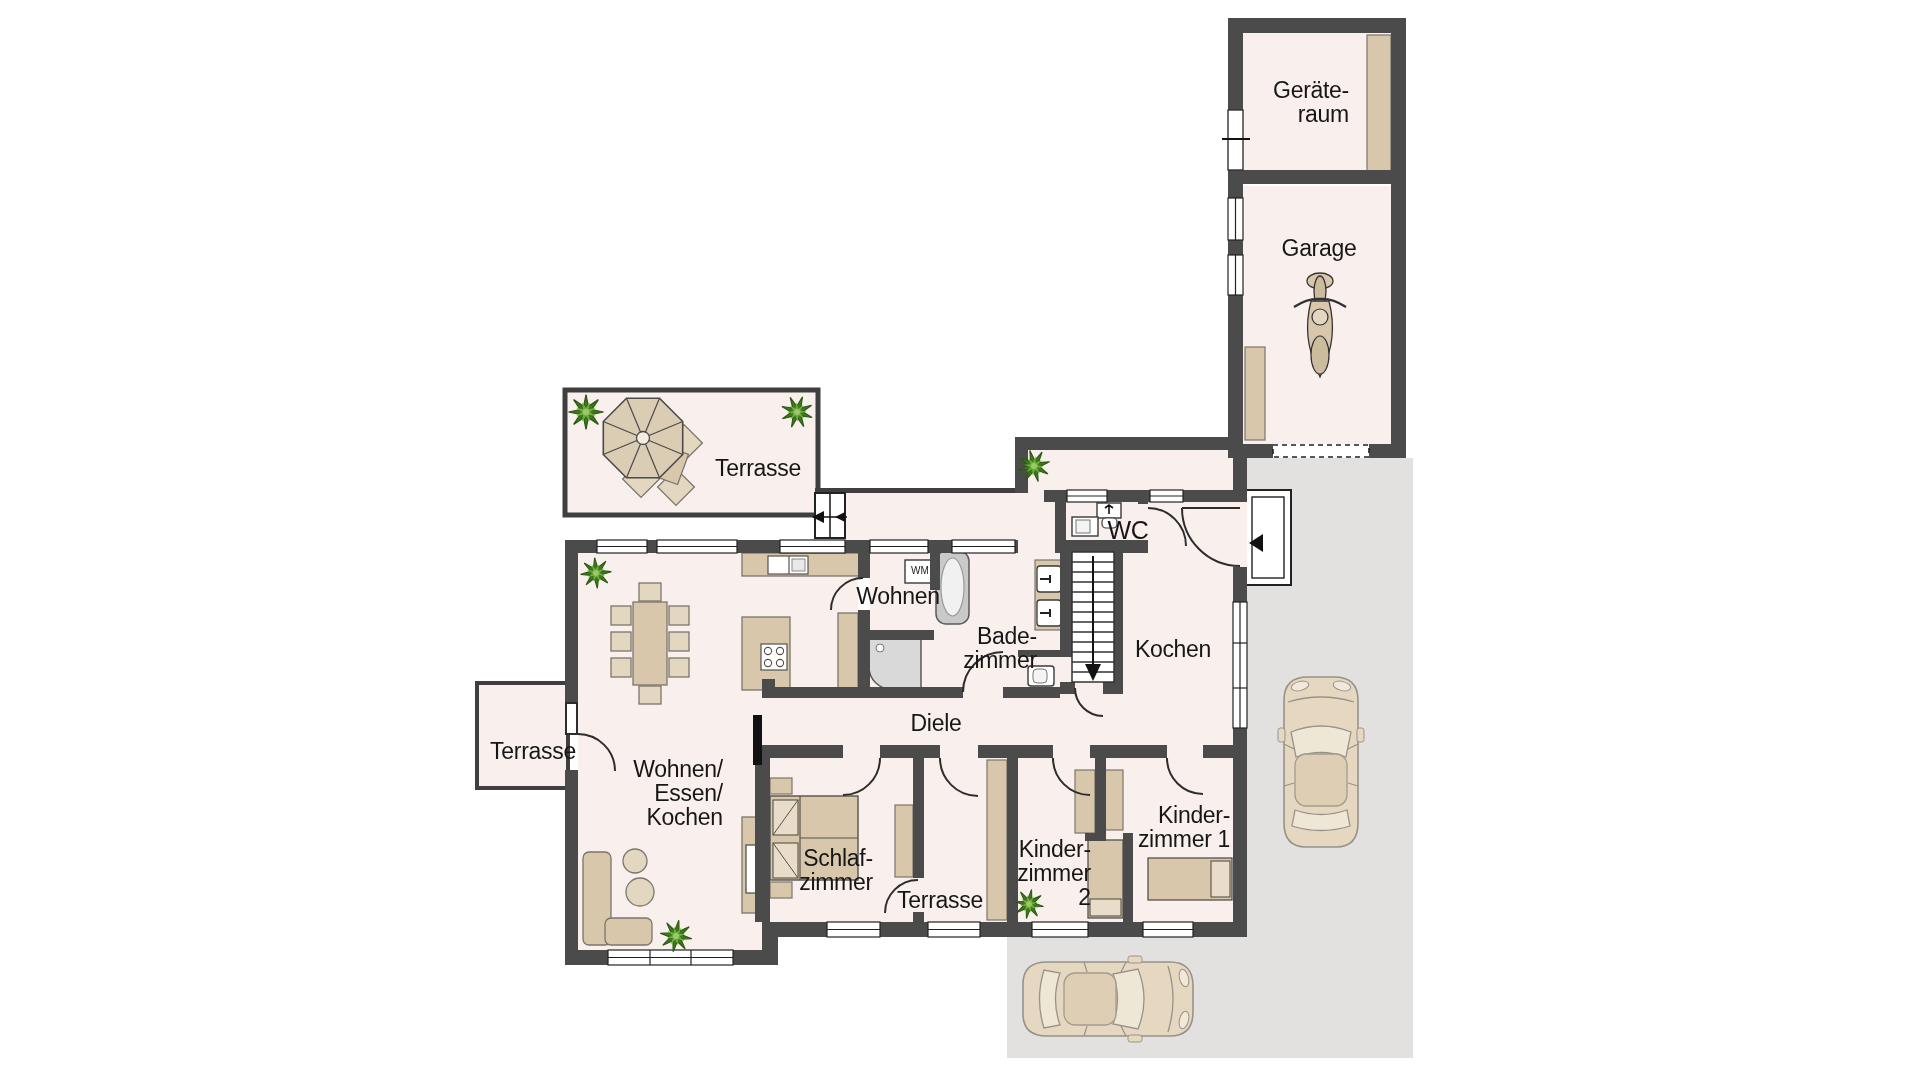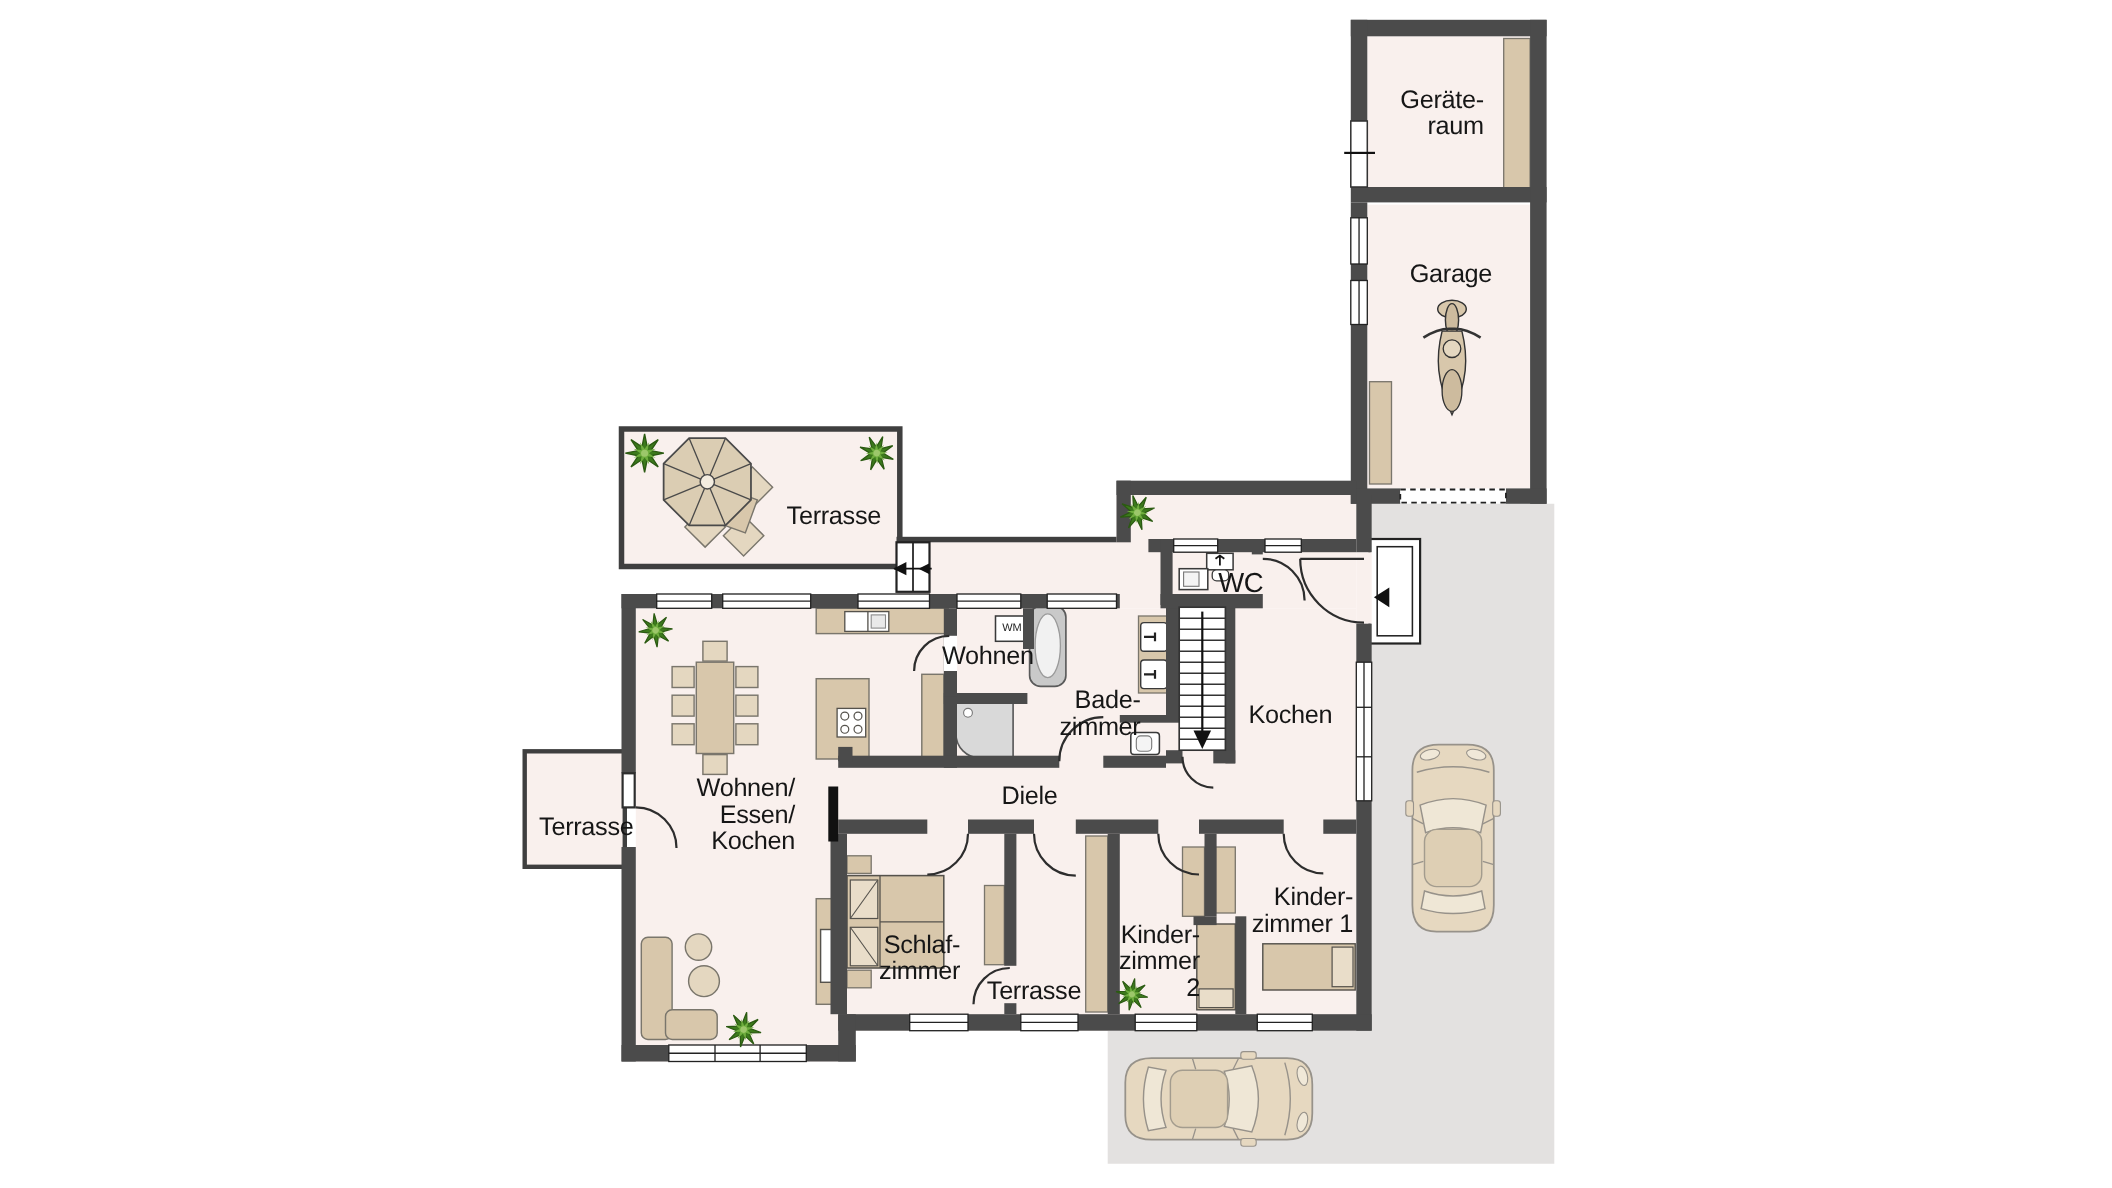--- a/index.html
+++ b/index.html
@@ -343,21 +343,21 @@
   <div class="lbl" style="left:1311px;top:102px">Geräte-
 raum</div>
   <div class="lbl" style="left:1319px;top:248px">Garage</div>
   <div class="lbl" style="left:758px;top:468px">Terrasse</div>
   <div class="lbl lbl-wc" style="left:1128px;top:530px">WC</div>
   <div class="lbl" style="left:898px;top:596px">Wohnen</div>
   <div class="lbl" style="left:1000px;top:648px">Bade-
 zimmer</div>
   <div class="lbl" style="left:1173px;top:649px">Kochen</div>
   <div class="lbl" style="left:936px;top:723px">Diele</div>
-  <div class="lbl" style="left:678px;top:740px">Wohnen/
+  <div class="lbl" style="left:678px;top:793px">Wohnen/
 Essen/
 Kochen</div>
   <div class="lbl" style="left:533px;top:751px">Terrasse</div>
   <div class="lbl" style="left:836px;top:870px">Schlaf-
 zimmer</div>
   <div class="lbl" style="left:940px;top:900px">Terrasse</div>
   <div class="lbl" style="left:1054px;top:873px">Kinder-
 zimmer
 2</div>
   <div class="lbl" style="left:1184px;top:827px">Kinder-

